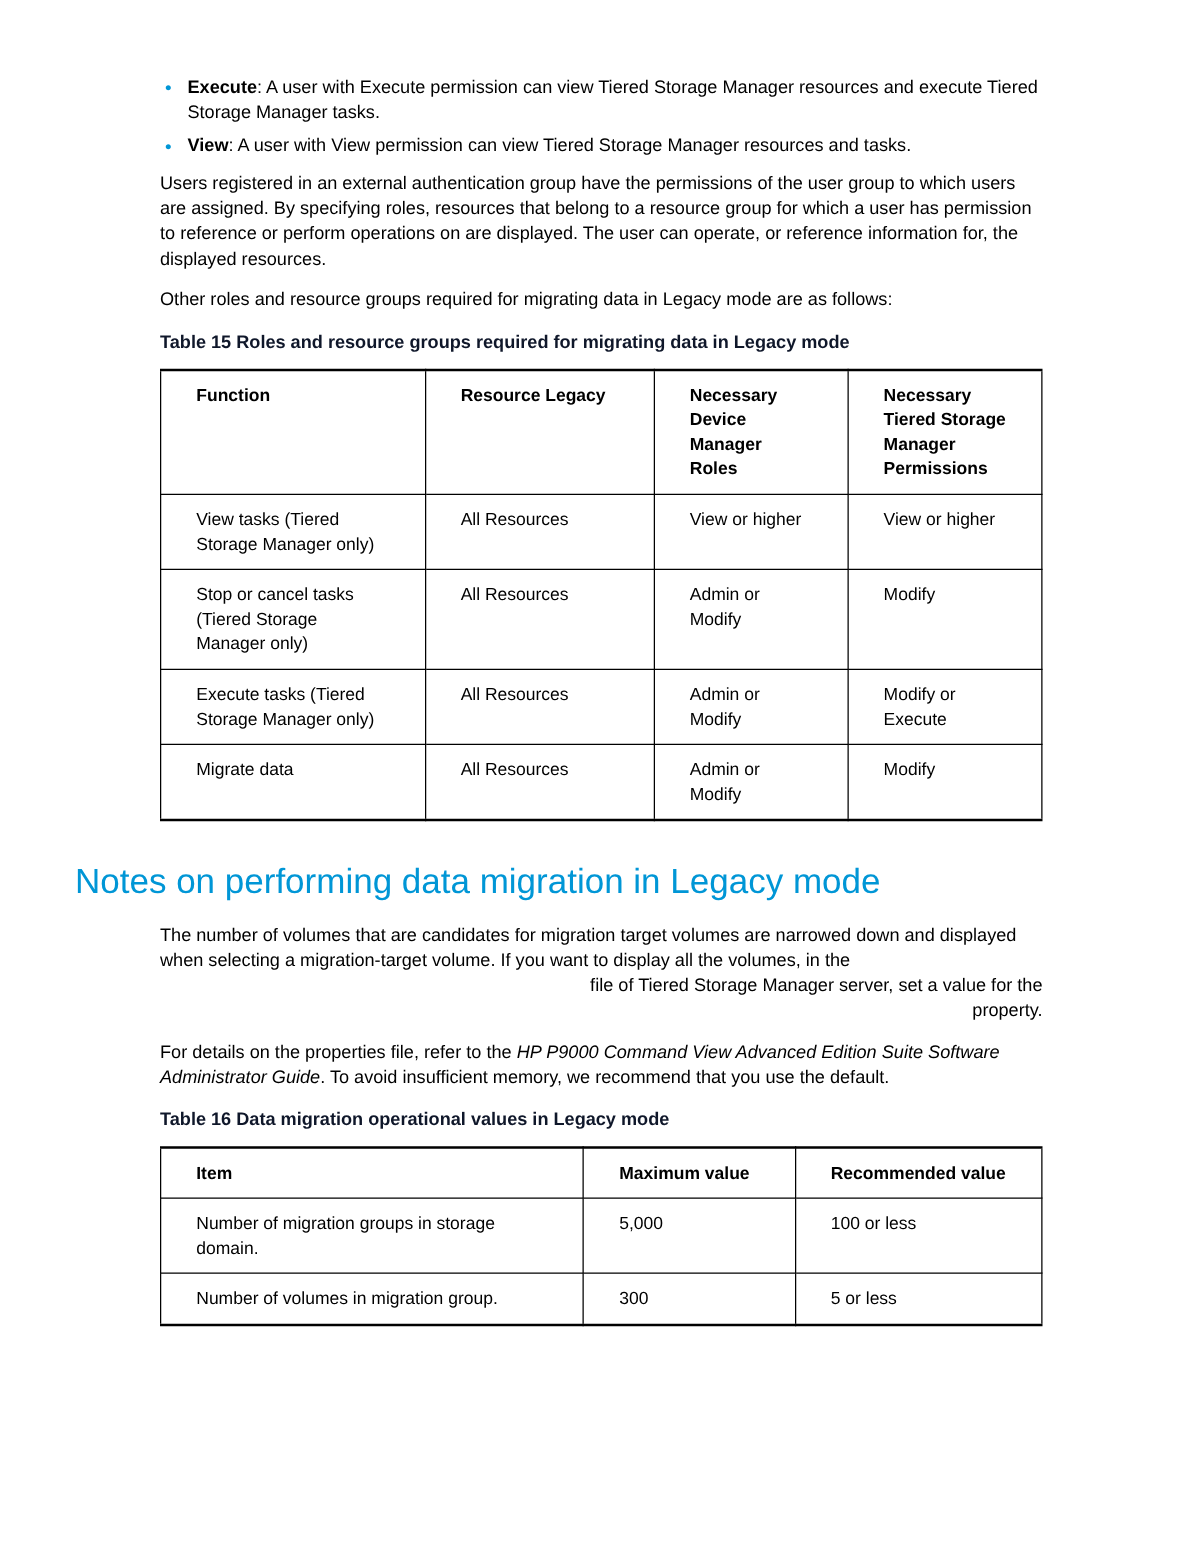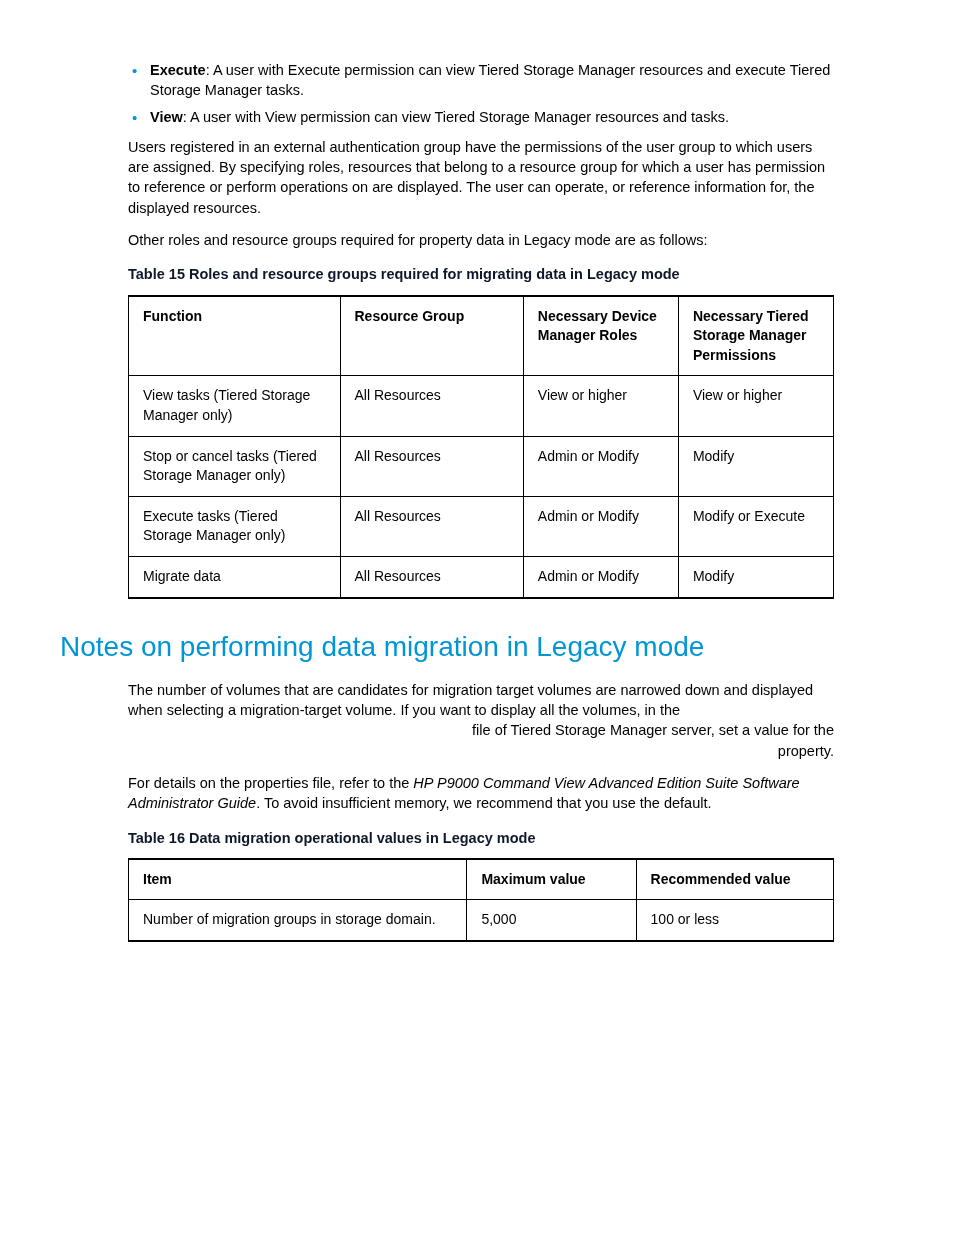--- a/index.html
+++ b/index.html
@@ -45,21 +45,21 @@
   }
   table {
     border-collapse: collapse;
     width: 100%;
     margin-bottom: 20px;
     border-top: 2px solid #000;
     border-bottom: 2px solid #000;
   }
   th, td {
     border: 1px solid #000;
-    padding: 10px 14px;
+    padding: 10px 28px;
     text-align: left;
     vertical-align: top;
     font-size: 14px;
   }
   th {
     font-weight: bold;
   }
   h2 {
     color: #0096d6;
     font-weight: normal;
@@ -73,34 +73,34 @@
 </head>
 <body>
 
 <div class="content-indent">
   <ul>
     <li><strong>Execute</strong><span>: A user with Execute permission can view Tiered Storage Manager resources and execute Tiered Storage Manager tasks.</span></li>
     <li><strong>View</strong><span>: A user with View permission can view Tiered Storage Manager resources and tasks.</span></li>
   </ul>
 
   <p>Users registered in an external authentication group have the permissions of the user group to which users are assigned. By specifying roles, resources that belong to a resource group for which a user has permission to reference or perform operations on are displayed. The user can operate, or reference information for, the displayed resources.</p>
-  <p>Other roles and resource groups required for property data in Legacy mode are as follows:</p>
+  <p>Other roles and resource groups required for migrating data in Legacy mode are as follows:</p>
 
   <div class="table-caption">Table 15 Roles and resource groups required for migrating data in Legacy mode</div>
   <table>
     <colgroup>
         <col style="width:30%">
         <col style="width:26%">
         <col style="width:22%">
         <col style="width:22%">
       </colgroup>
     <thead>
       <tr>
         <th>Function</th>
-        <th>Resource Group</th>
+        <th>Resource Legacy</th>
         <th>Necessary Device Manager Roles</th>
         <th>Necessary Tiered Storage Manager Permissions</th>
       </tr>
     </thead>
     <tbody>
       <tr>
         <td>View tasks (Tiered Storage Manager only)</td>
         <td>All Resources</td>
         <td>View or higher</td>
         <td>View or higher</td>
@@ -152,15 +152,20 @@
         <th>Maximum value</th>
         <th>Recommended value</th>
       </tr>
     </thead>
     <tbody>
       <tr>
         <td>Number of migration groups in storage domain.</td>
         <td>5,000</td>
         <td>100 or less</td>
       </tr>
+      <tr>
+        <td>Number of volumes in migration group.</td>
+        <td>300</td>
+        <td>5 or less</td>
+      </tr>
     </tbody>
   </table>
 </div>
 
 </body></html>

